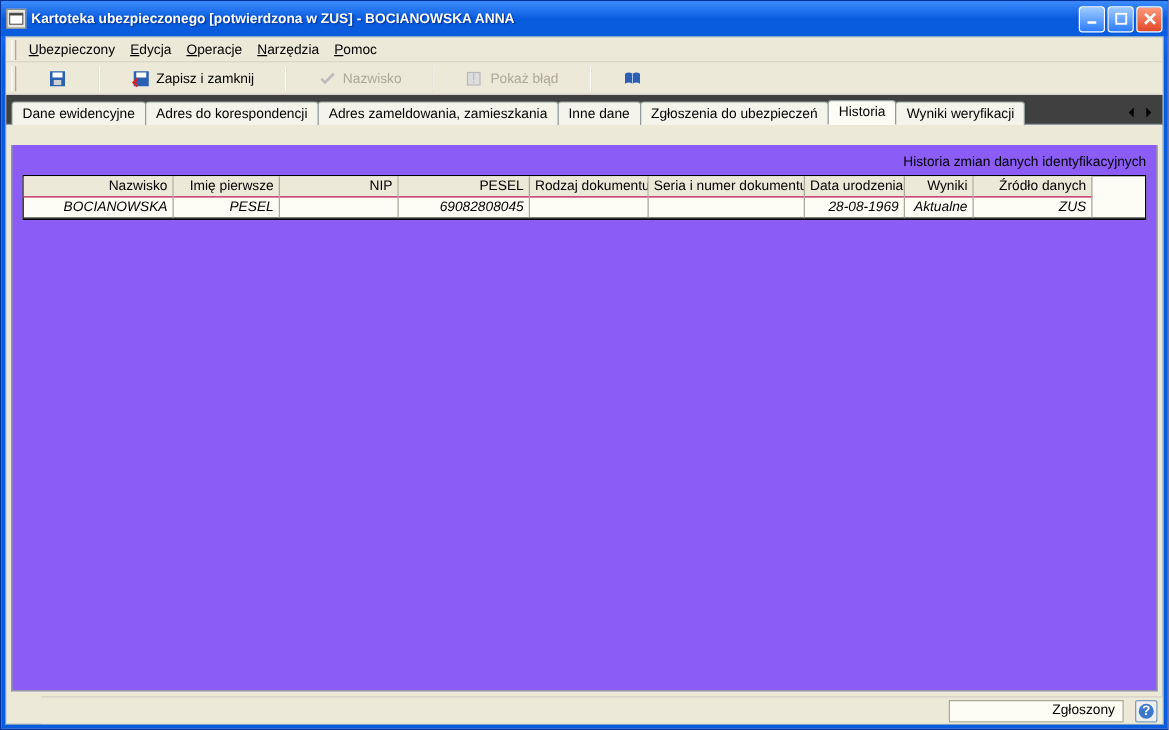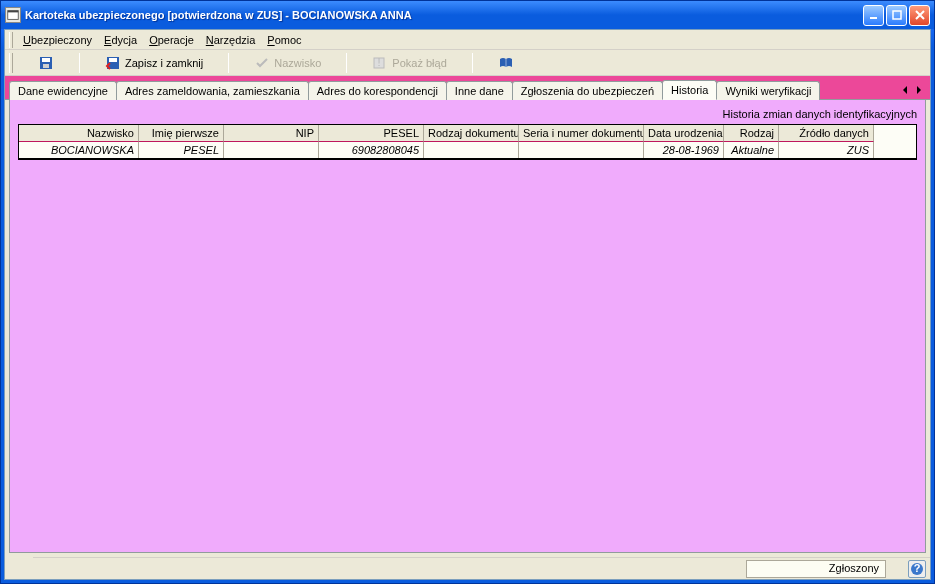--- a/index.html
+++ b/index.html
@@ -56,56 +56,56 @@
 .tbtn {
   height:22px; padding:0 6px; display:flex; align-items:center; gap:4px; cursor:pointer;
   border:1px solid transparent; border-radius:3px;
 }
 .tbtn.disabled { color:#aca899; cursor:default; }
 .tbtn .ico { width:16px; height:16px; display:inline-flex; align-items:center; justify-content:center; }
 .sep { width:1px; height:20px; background:#aca899; margin:0 2px; border-right:1px solid #fff; }
 
 .tabstrip {
   height: 24px; display:flex; align-items:flex-end; padding: 0 4px; gap:0;
-  background:#ec4899; border-bottom:1px solid #919b9c;
+  background:#404040; border-bottom:1px solid #919b9c;
   position:relative;
 }
 .tab {
   padding: 3px 8px; border:1px solid #919b9c; border-bottom:none;
   background: #f5f4ea; margin-right:-1px; cursor:pointer;
   border-top-left-radius:3px; border-top-right-radius:3px;
   position:relative; top:1px;
 }
 .tab.active { background:#fdfdf6; border-bottom:1px solid #fdfdf6; z-index:2; }
 .tab-nav { margin-left:auto; display:flex; }
 .tab-arrow { width:14px; height:18px; display:flex; align-items:center; justify-content:center; cursor:pointer; }
 
 .content {
-  flex:1; background:#f0abfc; border:1px solid #919b9c; border-top:none;
-  margin:0 4px 4px 4px; padding:8px; overflow:hidden;
+  flex:1; background:#8b5cf6; border:1px solid #919b9c; border-top:none;
+  margin:16px 4px 4px 4px; padding:8px; overflow:hidden;
 }
 .section-title { margin-bottom:4px; }
 .grid { border:1px solid #000; background:#fdfdf6; }
 .grid-head, .grid-row { display:flex; }
 .grid-head .cell {
   background:#ece9d8; border-right:1px solid #aca899; border-bottom:1px solid #be185d;
   padding:2px 4px; overflow:hidden; white-space:nowrap;
 }
 .grid-row .cell {
   border-right:1px solid #aca899; padding:2px 4px; overflow:hidden; white-space:nowrap;
 }
 .grid-row { border-bottom:1px solid #000;font-style:italic; }
 
 .c-nazwisko{width:120px;} .c-imie{width:85px;} .c-nip{width:95px;} .c-pesel{width:105px;}
 .c-rodzaj{width:95px;} .c-seria{width:125px;} .c-data{width:80px;} .c-status{width:55px;}
 .c-zrodlo{width:95px;}
 
 .statusbar {
   height:22px; background:#ece9d8; border-top:1px solid #d4d0c8;
-  display:flex; align-items:center; justify-content:flex-end; padding:0 4px; gap:22px;margin-left:28px;
+  display:flex; align-items:center; justify-content:flex-end; padding:0 4px; gap:9px;margin-left:28px;
 }
 .status-panel {
   height:18px; border:1px solid #aca899; background:#fdfdf3;
   padding:1px 6px; min-width:140px;
 }
 .status-help {
   width:18px; height:18px; background:#eee; border:1px solid #7b9ebd; border-radius:2px;
   display:flex; align-items:center; justify-content:center; cursor:pointer;
 }
 </style>
@@ -199,22 +199,22 @@
             <svg viewBox="0 0 16 16">
               <path d="M2 4 Q5 2 8 4 Q11 2 14 4 L14 12 Q11 10 8 12 Q5 10 2 12 Z" fill="#2b5fb3"></path>
               <path d="M8 4 L8 12" stroke="#fff" stroke-width="0.5"></path>
             </svg>
           </span>
       </div>
     </div>
 
     <div class="tabstrip">
       <div class="tab">Dane ewidencyjne</div>
+      <div class="tab">Adres do korespondencji</div>
       <div class="tab">Adres zameldowania, zamieszkania</div>
-      <div class="tab">Adres do korespondencji</div>
       <div class="tab">Inne dane</div>
       <div class="tab">Zgłoszenia do ubezpieczeń</div>
       <div class="tab active">Historia</div>
       <div class="tab">Wyniki weryfikacji</div>
       <div class="tab-nav">
         <div class="tab-arrow">
             <svg width="8" height="8" viewBox="0 0 8 8">
               <path d="M6 0 L2 4 L6 8 Z" fill="#000"></path>
             </svg>
           </div>
@@ -230,21 +230,21 @@
       <div class="section-title">Historia zmian danych identyfikacyjnych</div>
       <div class="grid">
         <div class="grid-head">
           <div class="cell c-nazwisko">Nazwisko</div>
           <div class="cell c-imie">Imię pierwsze</div>
           <div class="cell c-nip">NIP</div>
           <div class="cell c-pesel">PESEL</div>
           <div class="cell c-rodzaj">Rodzaj dokumentu</div>
           <div class="cell c-seria">Seria i numer dokumentu</div>
           <div class="cell c-data">Data urodzenia</div>
-          <div class="cell c-status">Rodzaj</div>
+          <div class="cell c-status">Wyniki</div>
           <div class="cell c-zrodlo">Źródło danych</div>
         </div>
         <div class="grid-row">
           <div class="cell c-nazwisko">BOCIANOWSKA</div>
           <div class="cell c-imie">PESEL</div>
           <div class="cell c-nip"></div>
           <div class="cell c-pesel">69082808045</div>
           <div class="cell c-rodzaj"></div>
           <div class="cell c-seria"></div>
           <div class="cell c-data">28-08-1969</div>

